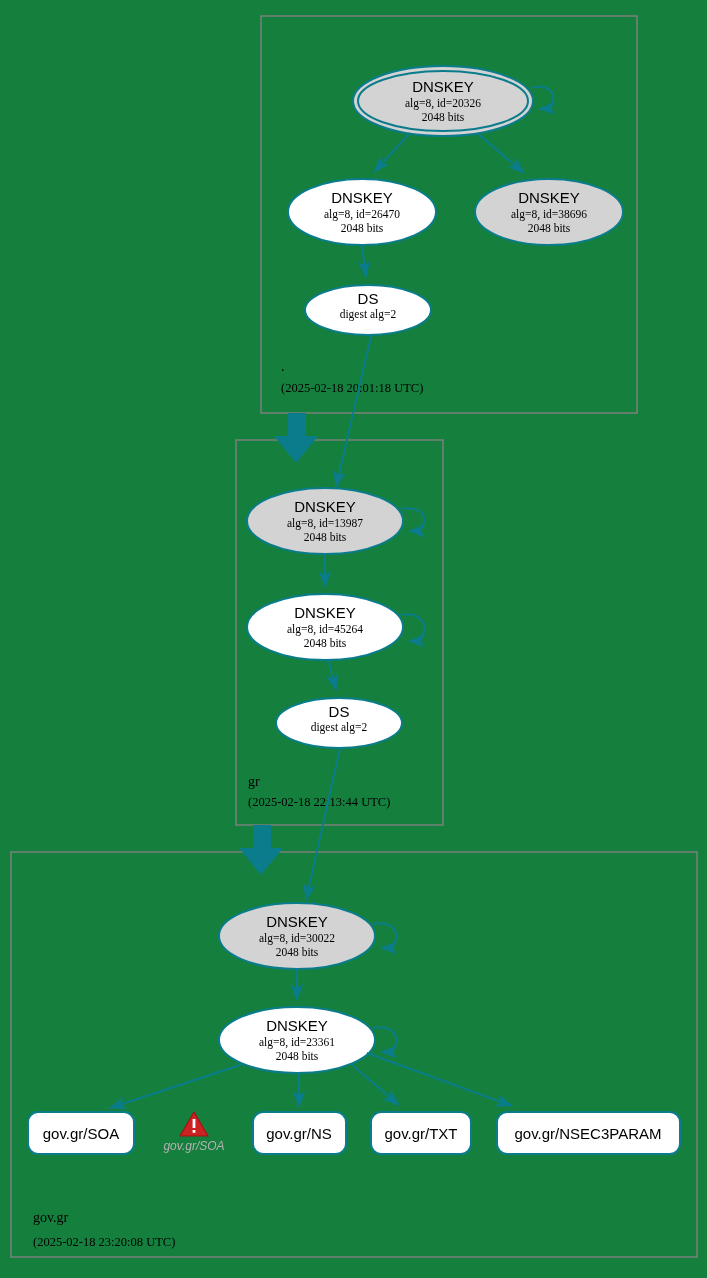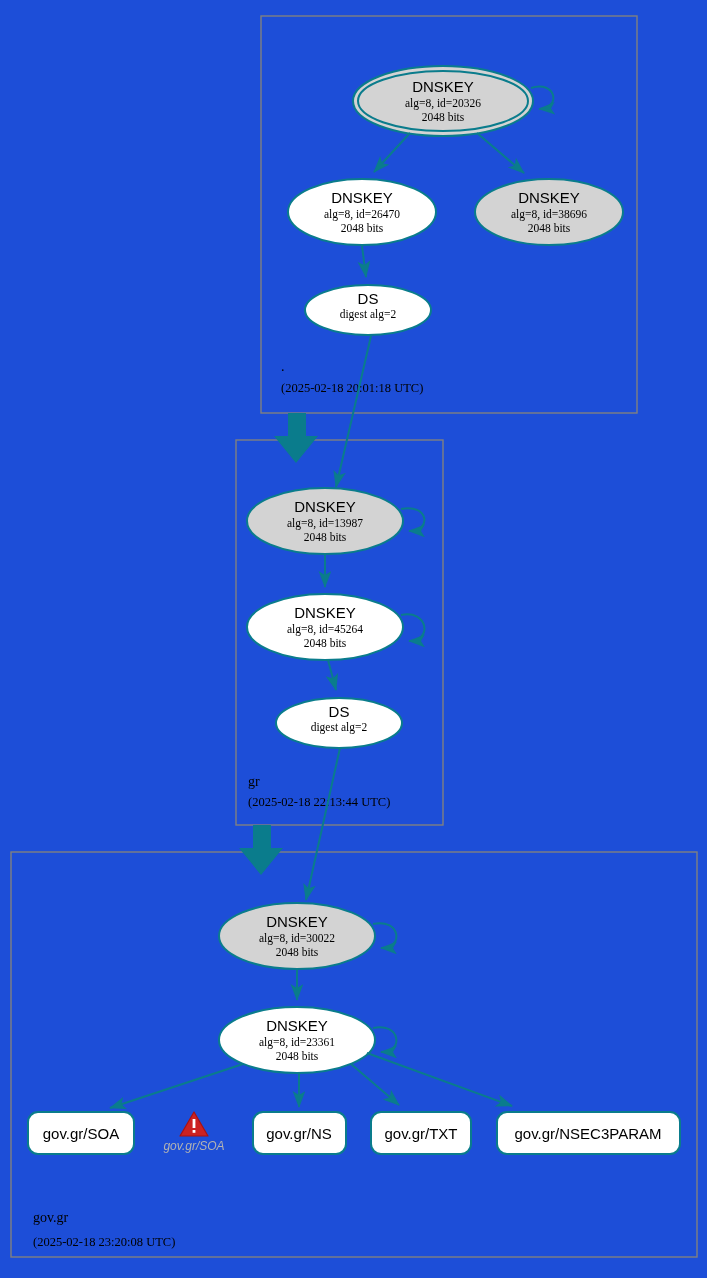--- a/index.html
+++ b/index.html
@@ -7,21 +7,21 @@
     padding: 0;
     background: #ffffff;
   }
   body {
     font-family: "Liberation Serif", "DejaVu Serif", serif;
   }
   #canvas {
     position: relative;
     width: 707px;
     height: 1278px;
-    background: #1d4ed8;
+    background: #15803d;
     overflow: hidden;
   }
   svg.graph {
     position: absolute;
     left: 0;
     top: 0;
     width: 707px;
     height: 1278px;
   }
   text.node-title {

